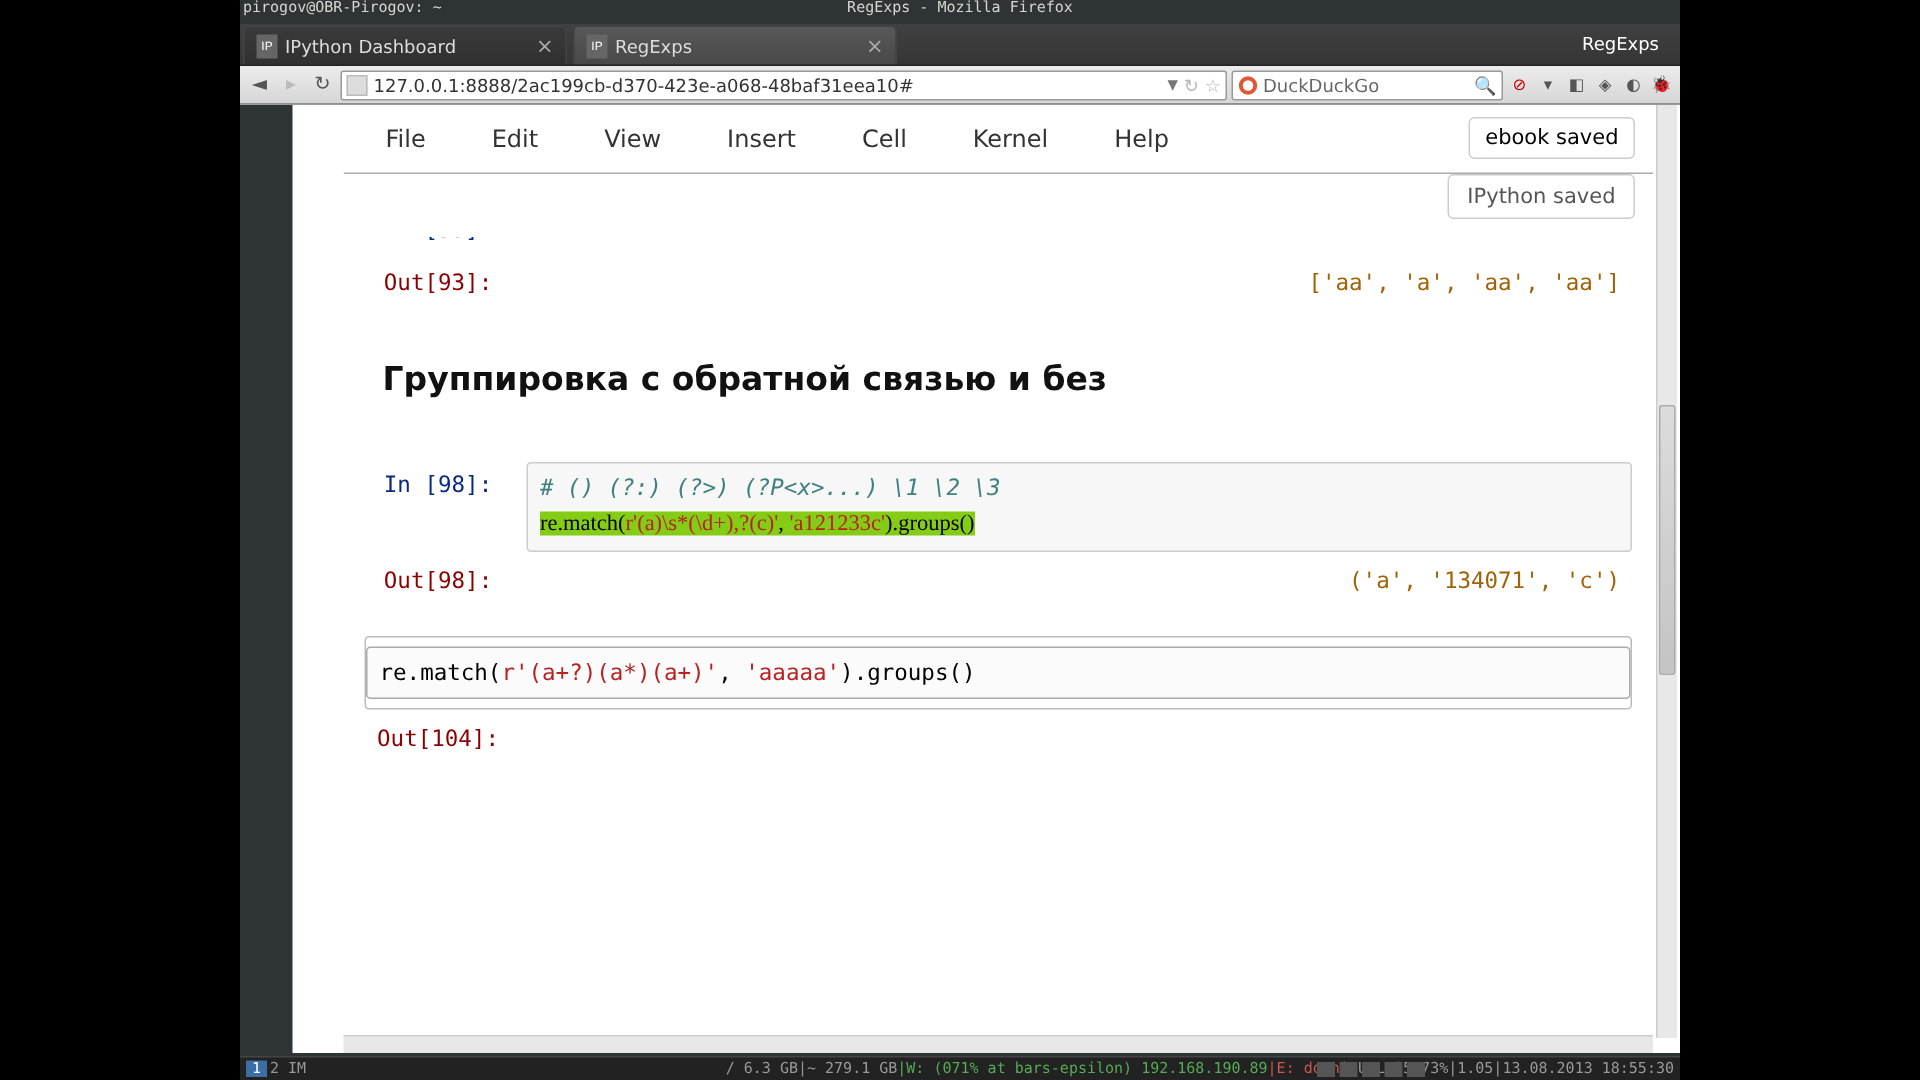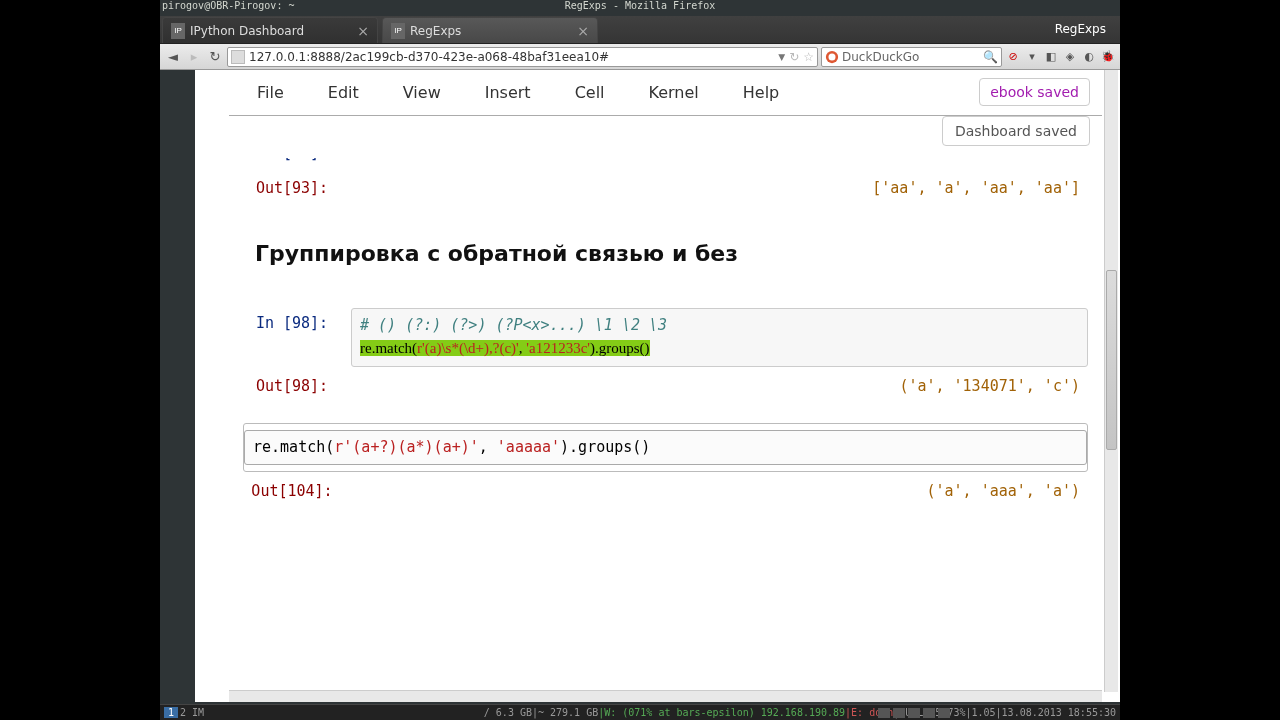--- a/index.html
+++ b/index.html
@@ -22,21 +22,21 @@
 .urlbox .drop { margin-left:auto; color:#777; font-size:9px; }
 .urlbox .star { color:#b8b8b8; margin-left:4px; }
 .searchbox { width:181px; height:20px; background:#fff; border:1px solid #999; border-radius:2px; display:flex; align-items:center; padding:0 3px; font-size:12px; color:#666; }
 .searchbox .sico { width:14px; height:14px; margin-right:3px; }
 .searchbox .mag { margin-left:auto; color:#555; }
 .icn { width:16px; height:16px; display:flex; align-items:center; justify-content:center; font-size:11px; color:#555; }
 .content { position:absolute; top:70px; left:0; right:0; bottom:18px; background:#fff;margin-left:35px; }
 .scrollarea { position:absolute; left:34px; right:18px; top:0; bottom:10px; background:#fff; overflow:hidden; }
 .nbtoolbar { height:46px; border-bottom:1px solid #ababab; display:flex; align-items:center; padding:0 28px; position:relative; }
 .nbtoolbar .menu { font-size:16px; color:#333; margin-right:44px; }
-.savedpill { position:absolute; right:12px; top:8px; background:#fff; border:1px solid #ccc; border-radius:4px; padding:5px 10px; font-size:14px; color:#a21caf; overflow:hidden; white-space:nowrap; }
+.savedpill { position:absolute; right:12px; top:8px; background:#fff; border:1px solid #ccc; border-radius:4px; padding:5px 10px; font-size:14px; color:#000000; overflow:hidden; white-space:nowrap; }
 .savedpill2 { position:absolute; right:12px; top:46px; background:#fff; border:1px solid #ccc; border-radius:4px; padding:6px 12px; font-size:14px; color:#555; z-index:5; }
 .nbarea { position:absolute; top:88px; left:0; right:0; bottom:0; padding:0 14px; overflow:hidden; }
 .cell { margin:4px 0; display:flex; }
 .prompt { width:108px; min-width:108px; text-align:center; padding:4px 10px 4px 0; font:15px/1.5 "DejaVu Sans Mono",monospace; }
 .prompt.in { color:#0A2A7F; }
 .prompt.out { color:#8B0000; }
 .cinput { flex:1; border:1px solid #ccc; background:#f7f7f7; border-radius:3px; padding:5px 8px; font:15px/1.55 "DejaVu Sans Mono",monospace; position:relative; }
 .cinput.active { border:1px solid #aaa; background:#fbfbfb; }
 .cinput.shaded { background:#c8c8c8; }
 .coutput { flex:1; padding:4px 8px; font:15px/1.5 "DejaVu Sans Mono",monospace; color:#a16207;text-align:right; }
@@ -110,21 +110,21 @@
       <div class="nbtoolbar">
         <span class="menu">File</span>
         <span class="menu">Edit</span>
         <span class="menu">View</span>
         <span class="menu">Insert</span>
         <span class="menu">Cell</span>
         <span class="menu">Kernel</span>
         <span class="menu">Help</span>
         <div class="savedpill">ebook saved</div>
       </div>
-      <div class="savedpill2">Dashboard saved</div>
+      <div class="savedpill2">IPython saved</div>
 
       <div class="nbarea" style="top:88px">
 
         <div class="cell" style="margin-top:-20px">
           <div class="prompt in">In&nbsp;[<span>93</span>]:</div>
         </div>
         <div class="cell" style="margin-bottom:24px">
           <div class="prompt out">Out[<span>93</span>]:</div>
           <div class="coutput">['aa', 'a', 'aa', 'aa']</div>
         </div>
@@ -145,21 +145,20 @@
         </div>
 
         <div style="height:14px"></div>
         <div class="cell" style="border:1px solid #bbb;border-radius:3px;padding:6px 0">
           <div class="cinput active" style="position:relative">
             <span class="kw">re.match(</span><span class="str">r'(a+?)(a*)(a+)'</span><span>, </span><span class="str">'aaaaa'</span><span>).groups()</span>
           </div>
         </div>
         <div class="cell">
           <div class="prompt out">Out[<span>104</span>]:</div>
-          <div class="coutput">('a', 'aaa', 'a')</div>
         </div>
       </div>
     </div>
     <div class="vscroll">
         <div class="thumb"></div>
       </div>
     <div class="hscroll"></div>
   </div>
 
   <div class="statusbar">

